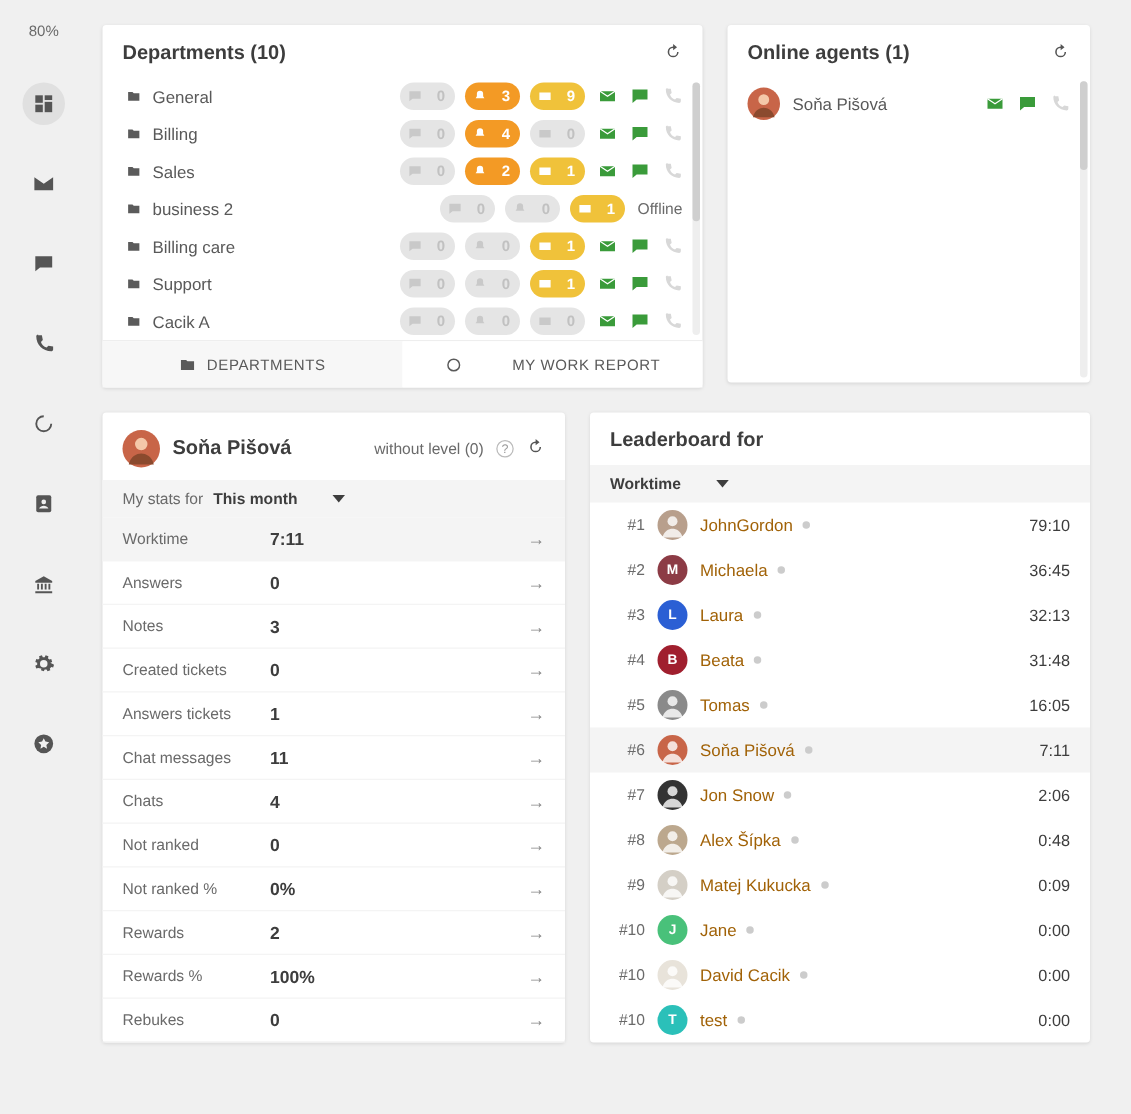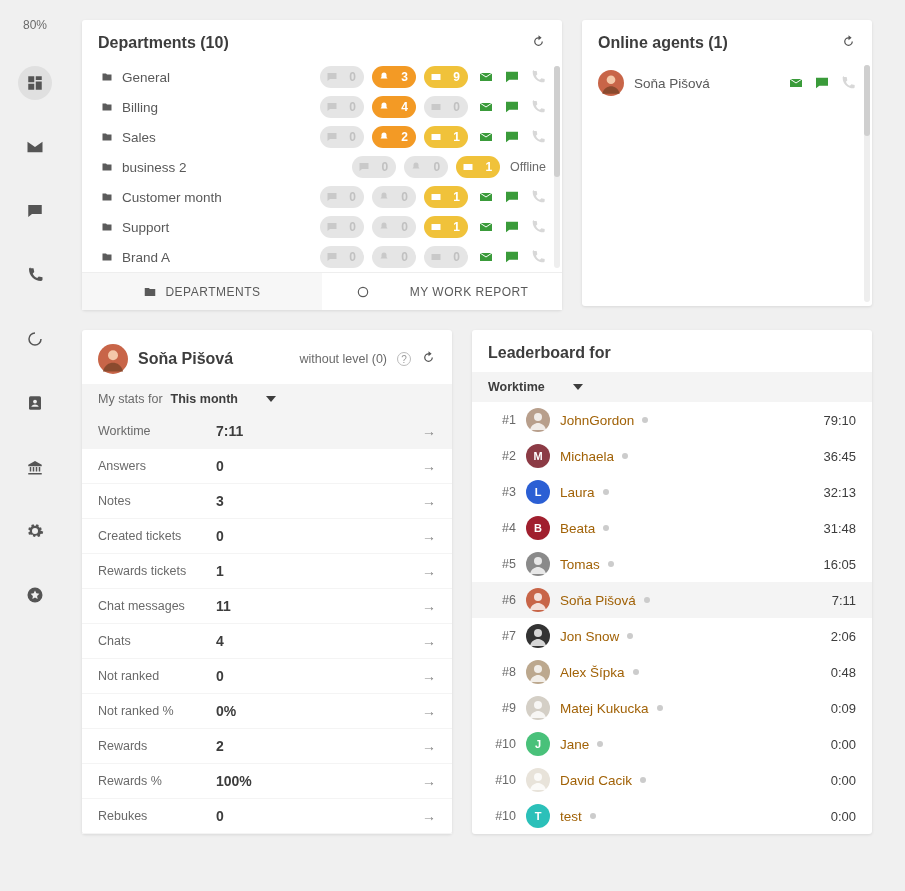--- a/index.html
+++ b/index.html
@@ -245,21 +245,21 @@
                   <path d="M3 6h18v12H3z"></path>
                 </svg></span>1</span>
     <span class="statuses">
               <span class="status-offline">Offline</span>
             </span>
           </div>
           <div class="dept-row">
     <span class="dept-folder"><svg viewBox="0 0 24 24">
                 <path d="M3 5h7l2 2h9v12H3z"></path>
               </svg></span>
-    <span class="dept-name">Customer month</span>
+    <span class="dept-name">Billing care</span>
     <span class="pill pill-grey"><span class="pi"><svg viewBox="0 0 24 24" width="12" height="12">
                   <path d="M3 4h18v12H8l-5 4z"></path>
                 </svg></span>0</span>
     <span class="pill pill-grey"><span class="pi"><svg viewBox="0 0 24 24" width="12" height="12">
                   <path d="M12 3a5 5 0 0 0-5 5v4l-2 3h14l-2-3V8a5 5 0 0 0-5-5z"></path>
                 </svg></span>0</span>
     <span class="pill pill-yellow"><span class="pi"><svg viewBox="0 0 24 24" width="12" height="12">
                   <path d="M3 6h18v12H3z"></path>
                 </svg></span>1</span>
     <span class="statuses">
@@ -299,21 +299,21 @@
                 </svg></span>
        <span class="sic phone"><svg viewBox="0 0 24 24">
                   <path d="M6 2c-1 0-2 1-2 2 0 9 7 16 16 16 1 0 2-1 2-2v-3l-5-1-2 2c-3-1-5-3-6-6l2-2-1-5H6z"></path>
                 </svg></span>
             </span>
           </div>
           <div class="dept-row">
     <span class="dept-folder"><svg viewBox="0 0 24 24">
                 <path d="M3 5h7l2 2h9v12H3z"></path>
               </svg></span>
-    <span class="dept-name">Brand A</span>
+    <span class="dept-name">Cacik A</span>
     <span class="pill pill-grey"><span class="pi"><svg viewBox="0 0 24 24" width="12" height="12">
                   <path d="M3 4h18v12H8l-5 4z"></path>
                 </svg></span>0</span>
     <span class="pill pill-grey"><span class="pi"><svg viewBox="0 0 24 24" width="12" height="12">
                   <path d="M12 3a5 5 0 0 0-5 5v4l-2 3h14l-2-3V8a5 5 0 0 0-5-5z"></path>
                 </svg></span>0</span>
     <span class="pill pill-grey"><span class="pi"><svg viewBox="0 0 24 24" width="12" height="12">
                   <path d="M3 6h18v12H3z"></path>
                 </svg></span>0</span>
     <span class="statuses">
@@ -421,21 +421,21 @@
     <span class="stat-label">Notes</span>
     <span class="stat-val">3</span>
     <span class="stat-arrow">→</span>
           </div>
           <div class="stat-row">
     <span class="stat-label">Created tickets</span>
     <span class="stat-val">0</span>
     <span class="stat-arrow">→</span>
           </div>
           <div class="stat-row">
-    <span class="stat-label">Rewards tickets</span>
+    <span class="stat-label">Answers tickets</span>
     <span class="stat-val">1</span>
     <span class="stat-arrow">→</span>
           </div>
           <div class="stat-row">
     <span class="stat-label">Chat messages</span>
     <span class="stat-val">11</span>
     <span class="stat-arrow">→</span>
           </div>
           <div class="stat-row">
     <span class="stat-label">Chats</span>

